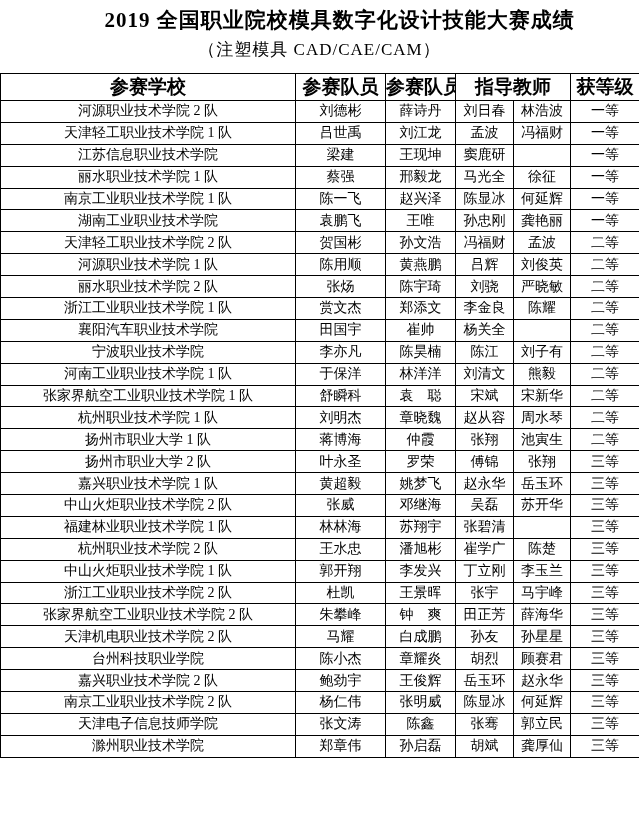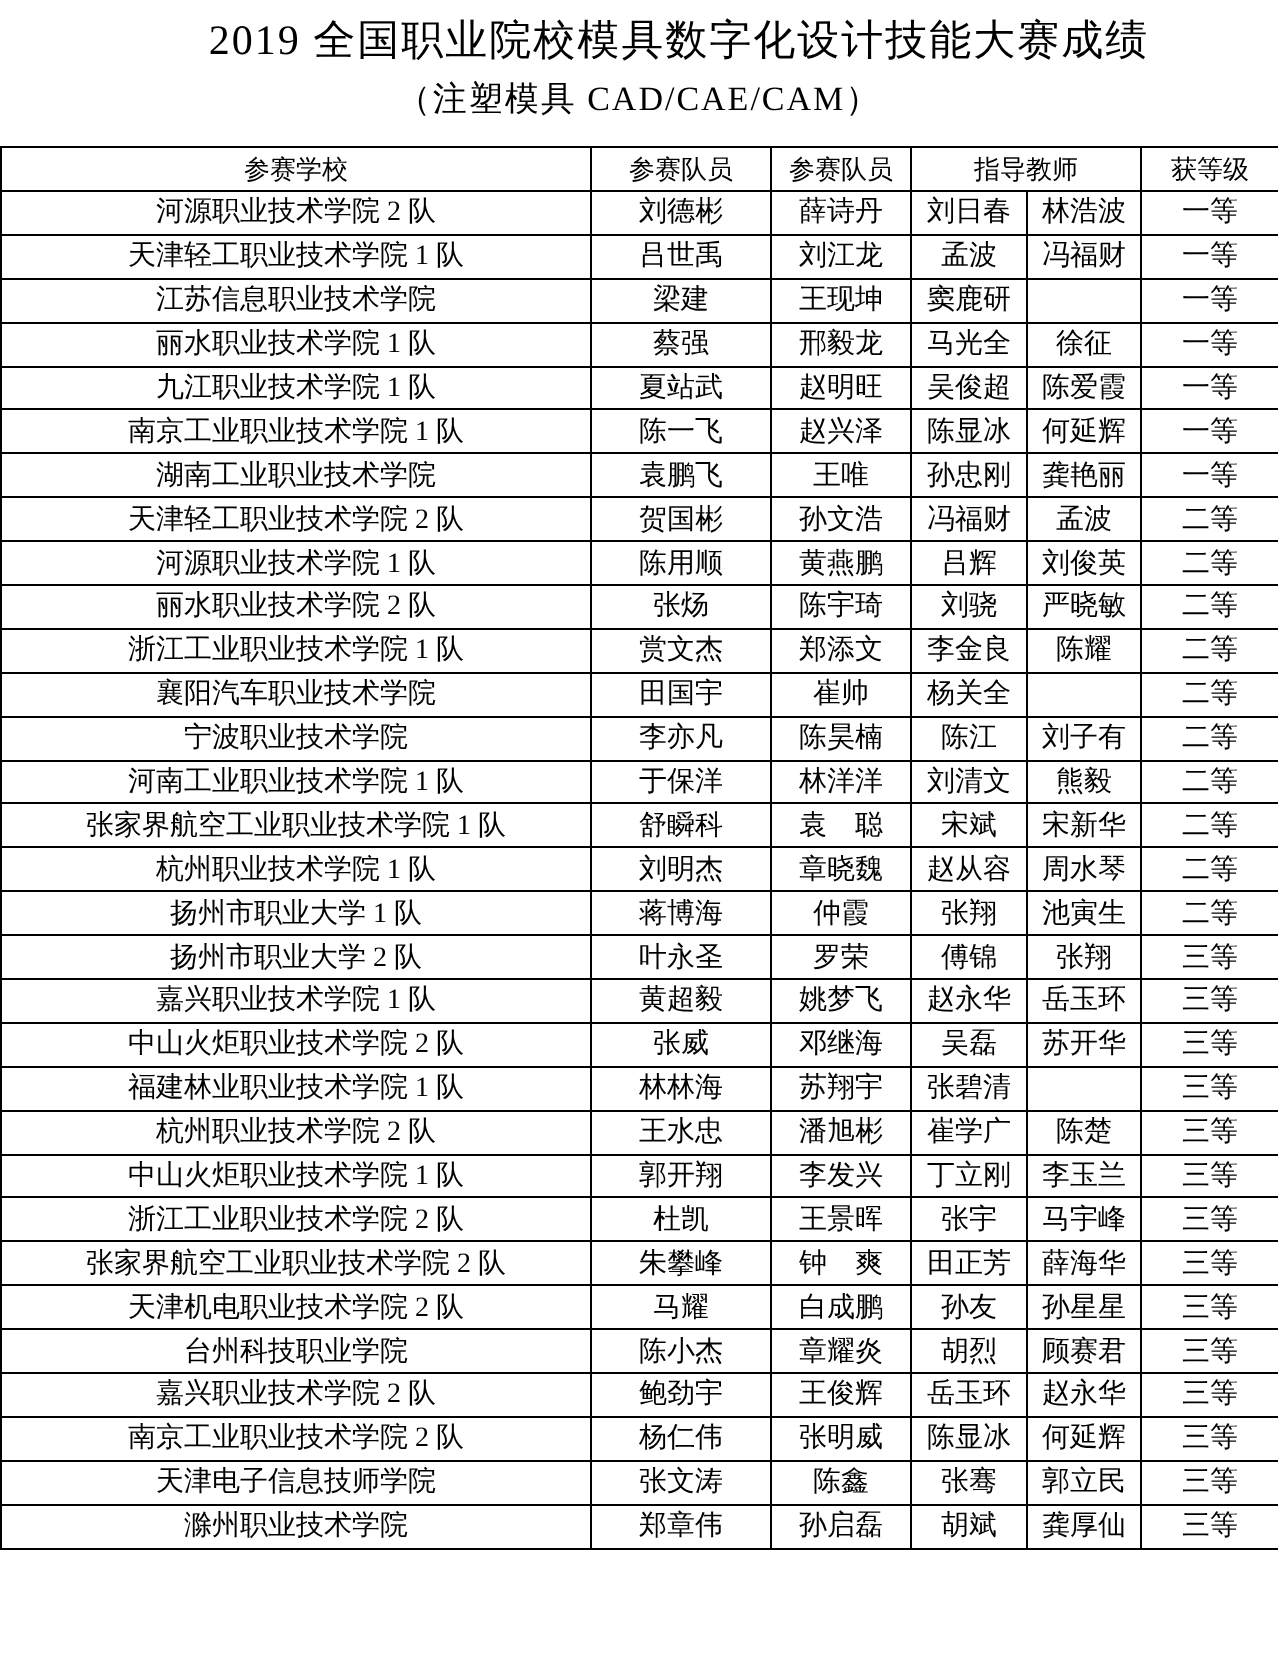--- a/index.html
+++ b/index.html
@@ -12,21 +12,21 @@
   .page {
     width: 639px;
     height: 828px;
     background: #ffffff;
     overflow: hidden;
   }
   .title {
     margin: 7px 0 0 0;
     text-align: center;
     font-size: 21px;
-    font-weight: normal;
+    font-weight: bold;
     letter-spacing: 1px;
     line-height: 27px;
     padding-left: 40px;
   }
   .subtitle {
     margin: 5px 0 0 0;
     text-align: center;
     font-size: 17px;
     font-weight: normal;
     letter-spacing: 1px;
@@ -41,22 +41,22 @@
   th, td {
     border: 1px solid #000000;
     text-align: center;
     vertical-align: middle;
     padding: 0;
     overflow: hidden;
     white-space: nowrap;
   }
   th {
     height: 21px;
-    font-size: 13px;
-    font-weight: normal;
+    font-size: 19px;
+    font-weight: bold;
   }
   td {
     height: 20.9px;
     font-size: 14px;
     font-weight: normal;
   }
 </style>
 </head>
 <body>
 
@@ -109,28 +109,20 @@
         </tr>
         <tr>
           <td>丽水职业技术学院 1 队</td>
           <td>蔡强</td>
           <td>邢毅龙</td>
           <td>马光全</td>
           <td>徐征</td>
           <td>一等</td>
         </tr>
         <tr>
-          <td>九江职业技术学院 1 队</td>
-          <td>夏站武</td>
-          <td>赵明旺</td>
-          <td>吴俊超</td>
-          <td>陈爱霞</td>
-          <td>一等</td>
-        </tr>
-        <tr>
           <td>南京工业职业技术学院 1 队</td>
           <td>陈一飞</td>
           <td>赵兴泽</td>
           <td>陈显冰</td>
           <td>何延辉</td>
           <td>一等</td>
         </tr>
         <tr>
           <td>湖南工业职业技术学院</td>
           <td>袁鹏飞</td>

